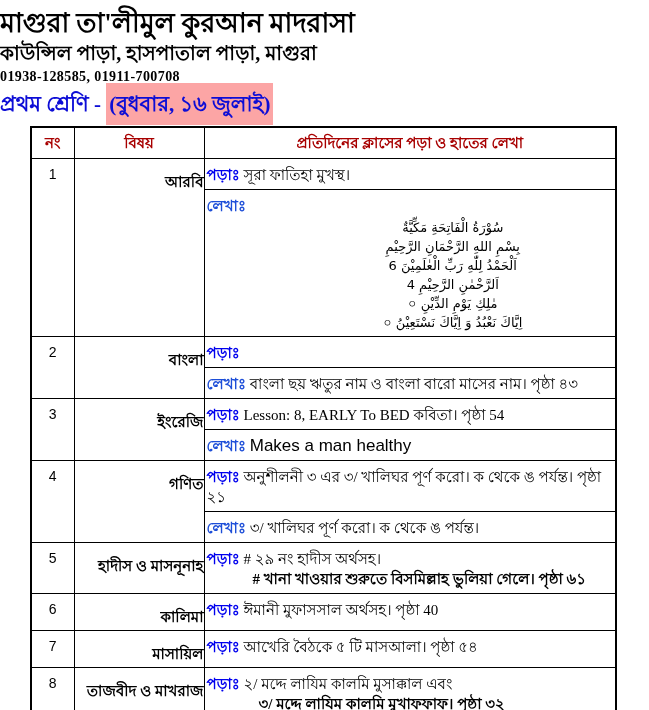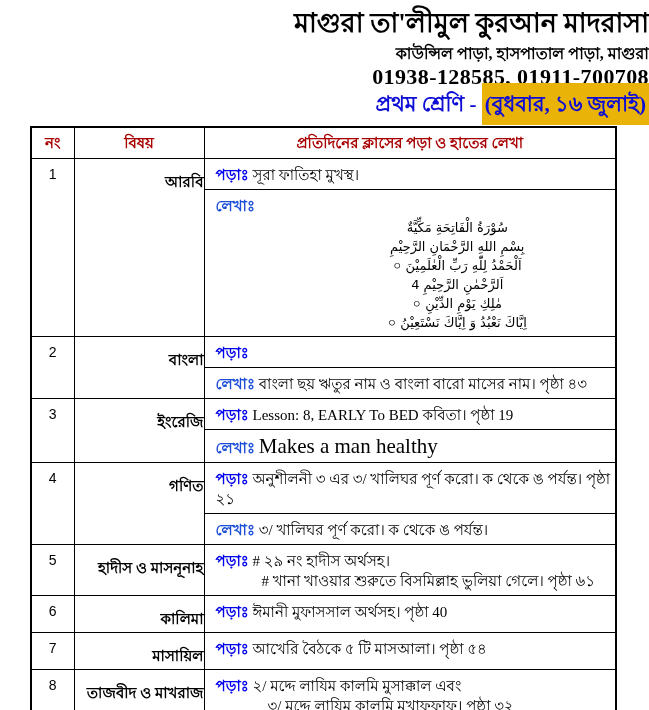--- a/index.html
+++ b/index.html
@@ -1,47 +1,47 @@
 <!DOCTYPE html>
 <html><head>
 <meta charset="utf-8">
 <style>
   html,body{margin:0;padding:0;background:#ffffff;}
   body{
     width:649px;height:710px;overflow:hidden;
     font-family:"Liberation Serif", serif;
     color:#000;
   }
-  .hdr{text-align:right;}
+  .hdr{text-align:left;}
   .title{font-size:27px;font-weight:bold;line-height:32px;margin:7px 0 5px;}
-  .addr{font-size:16px;font-weight:bold;line-height:19px;margin:4px 0;padding-left:36px;}
-  .phone{font-size:22px;font-weight:bold;line-height:20px;margin:3px 0;letter-spacing:.4px;}
+  .addr{font-size:20px;font-weight:bold;line-height:19px;margin:4px 0;}
+  .phone{font-size:14px;font-weight:bold;line-height:20px;margin:3px 0;letter-spacing:.4px;}
   .classline{font-size:21px;font-weight:bold;line-height:26px;margin:4px 0 9px;color:#0d0dd6;}
-  .date-hl{background:#eab308;padding:9px 3px;}
+  .date-hl{background:#fca5a5;padding:9px 3px;}
   table.sched{
     margin-left:30px;width:585px;border-collapse:collapse;table-layout:fixed;
     border:2px solid #000;
   }
   .sched th,.sched td{border:1.5px solid #000;padding:0;vertical-align:top;}
   .sched th{
     color:#a80000;font-size:15px;font-weight:bold;height:30px;
     vertical-align:middle;text-align:center;
   }
   td.c-no{text-align:center;font-size:14px;padding-top:7px;font-family:"Liberation Sans",sans-serif;}
   td.c-sub{text-align:right;font-size:15px;font-weight:bold;padding-top:11px;}
-  td.c-txt{font-size:15px;padding:6px 4px 4px 11px;line-height:20px;}
+  td.c-txt{font-size:15px;padding:6px 4px 4px 2px;line-height:20px;}
   .pora{color:#0000ee;font-weight:bold;}
   .lekha{color:#1d4ed8;font-weight:bold;}
   .arabic{
     direction:rtl;text-align:center;padding-left:88px;
     font-size:13px;line-height:19px;margin-top:2px;
     font-family:"DejaVu Sans", sans-serif;
   }
-  .en-sans{font-family:Liberation Serif, serif;font-size:21px;}
-  .line2{display:block;}
+  .en-sans{font-family:Liberation Sans, sans-serif;font-size:17px;}
+  .line2{display:block;font-weight:bold;}
 </style>
 </head>
 <body>
 
 <div class="hdr">
   <div class="title">মাগুরা তা'লীমুল কুরআন মাদরাসা</div>
   <div class="addr">কাউন্সিল পাড়া, হাসপাতাল পাড়া, মাগুরা</div>
   <div class="phone">01938-128585, 01911-700708</div>
   <div class="classline"><span>প্রথম শ্রেণি - </span><span class="date-hl">(বুধবার, ১৬ জুলাই)</span></div>
 </div>
@@ -65,41 +65,41 @@
       <td class="c-no" rowspan="2">1</td>
       <td class="c-sub" rowspan="2">আরবি</td>
       <td class="c-txt" style="height:18px"><span class="pora">পড়াঃ</span> <span>সূরা ফাতিহা মুখস্থ।</span></td>
     </tr>
     <tr>
       <td class="c-txt" style="height:125px">
         <span class="lekha">লেখাঃ</span>
         <div class="arabic">
           <div>سُوْرَةُ الْفَاتِحَةِ مَكِّيَّةٌ</div>
           <div>بِسْمِ اللهِ الرَّحْمَانِ الرَّحِيْمِ</div>
-          <div>اَلْحَمْدُ لِلّٰهِ رَبِّ الْعٰلَمِيْنَ ০</div>
+          <div>اَلْحَمْدُ لِلّٰهِ رَبِّ الْعٰلَمِيْنَ 6</div>
           <div>اَلرَّحْمٰنِ الرَّحِيْمِ 4</div>
           <div>مٰلِكِ يَوْمِ الدِّيْنِ ০</div>
           <div>اِيَّاكَ نَعْبُدُ وَ اِيَّاكَ نَسْتَعِيْنُ ০</div>
         </div>
       </td>
     </tr>
 
     <tr>
       <td class="c-no" rowspan="2">2</td>
       <td class="c-sub" rowspan="2">বাংলা</td>
       <td class="c-txt" style="height:15px"><span class="pora">পড়াঃ</span> <span></span></td>
     </tr>
     <tr>
       <td class="c-txt" style="height:19px"><span class="lekha">লেখাঃ</span> <span>বাংলা ছয় ঋতুর নাম ও বাংলা বারো মাসের নাম। পৃষ্ঠা ৪৩</span></td>
     </tr>
 
     <tr>
       <td class="c-no" rowspan="2">3</td>
       <td class="c-sub" rowspan="2">ইংরেজি</td>
-      <td class="c-txt" style="height:17px"><span class="pora">পড়াঃ</span> <span>Lesson: 8, EARLY To BED কবিতা। পৃষ্ঠা 19</span></td>
+      <td class="c-txt" style="height:17px"><span class="pora">পড়াঃ</span> <span>Lesson: 8, EARLY To BED কবিতা। পৃষ্ঠা 54</span></td>
     </tr>
     <tr>
       <td class="c-txt" style="height:17px"><span class="lekha">লেখাঃ</span> <span class="en-sans">Makes a man healthy</span></td>
     </tr>
 
     <tr>
       <td class="c-no" rowspan="2">4</td>
       <td class="c-sub" rowspan="2">গণিত</td>
       <td class="c-txt" style="height:19px"><span class="pora">পড়াঃ</span> <span>অনুশীলনী ৩ এর ৩/ খালিঘর পূর্ণ করো।  ক থেকে ঙ পর্যন্ত। পৃষ্ঠা ২১</span></td>
     </tr>

